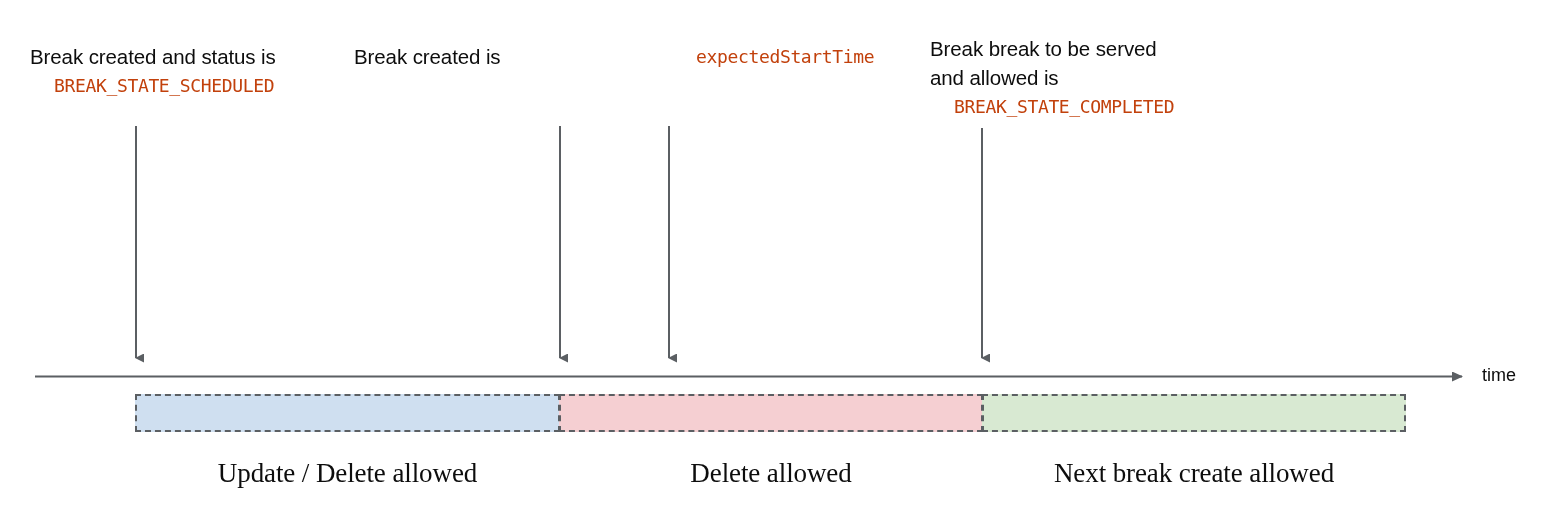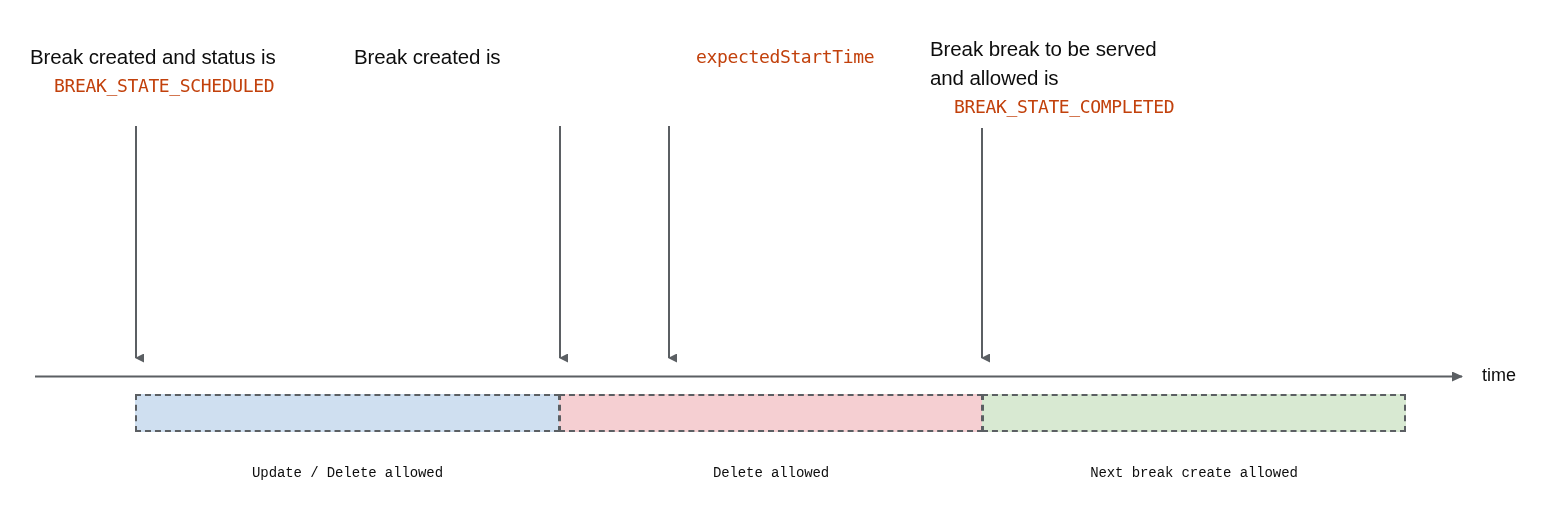--- a/index.html
+++ b/index.html
@@ -68,22 +68,22 @@
     border: 2.5px dashed #5b5f63;
   }
   #band-scheduled { left: 135px;  width: 425px; }
   #band-decisioned { left: 559px; width: 424px; }
   #band-completed { left: 982px;  width: 424px; }
 
   
   .caption {
     position: absolute;
     top: 459px;
-    font-family: Liberation Mono, monospace;
-    font-size: 14px;
+    font-family: Liberation Serif, serif;
+    font-size: 27px;
     line-height: 28px;
     color: #0d0d0d;
     text-align: center;
     white-space: nowrap;
     letter-spacing: -0.1px;
   }
   #cap-1 { left: 135px;  width: 425px; }
   #cap-2 { left: 559px;  width: 424px; }
   #cap-3 { left: 982px;  width: 424px; }
 

